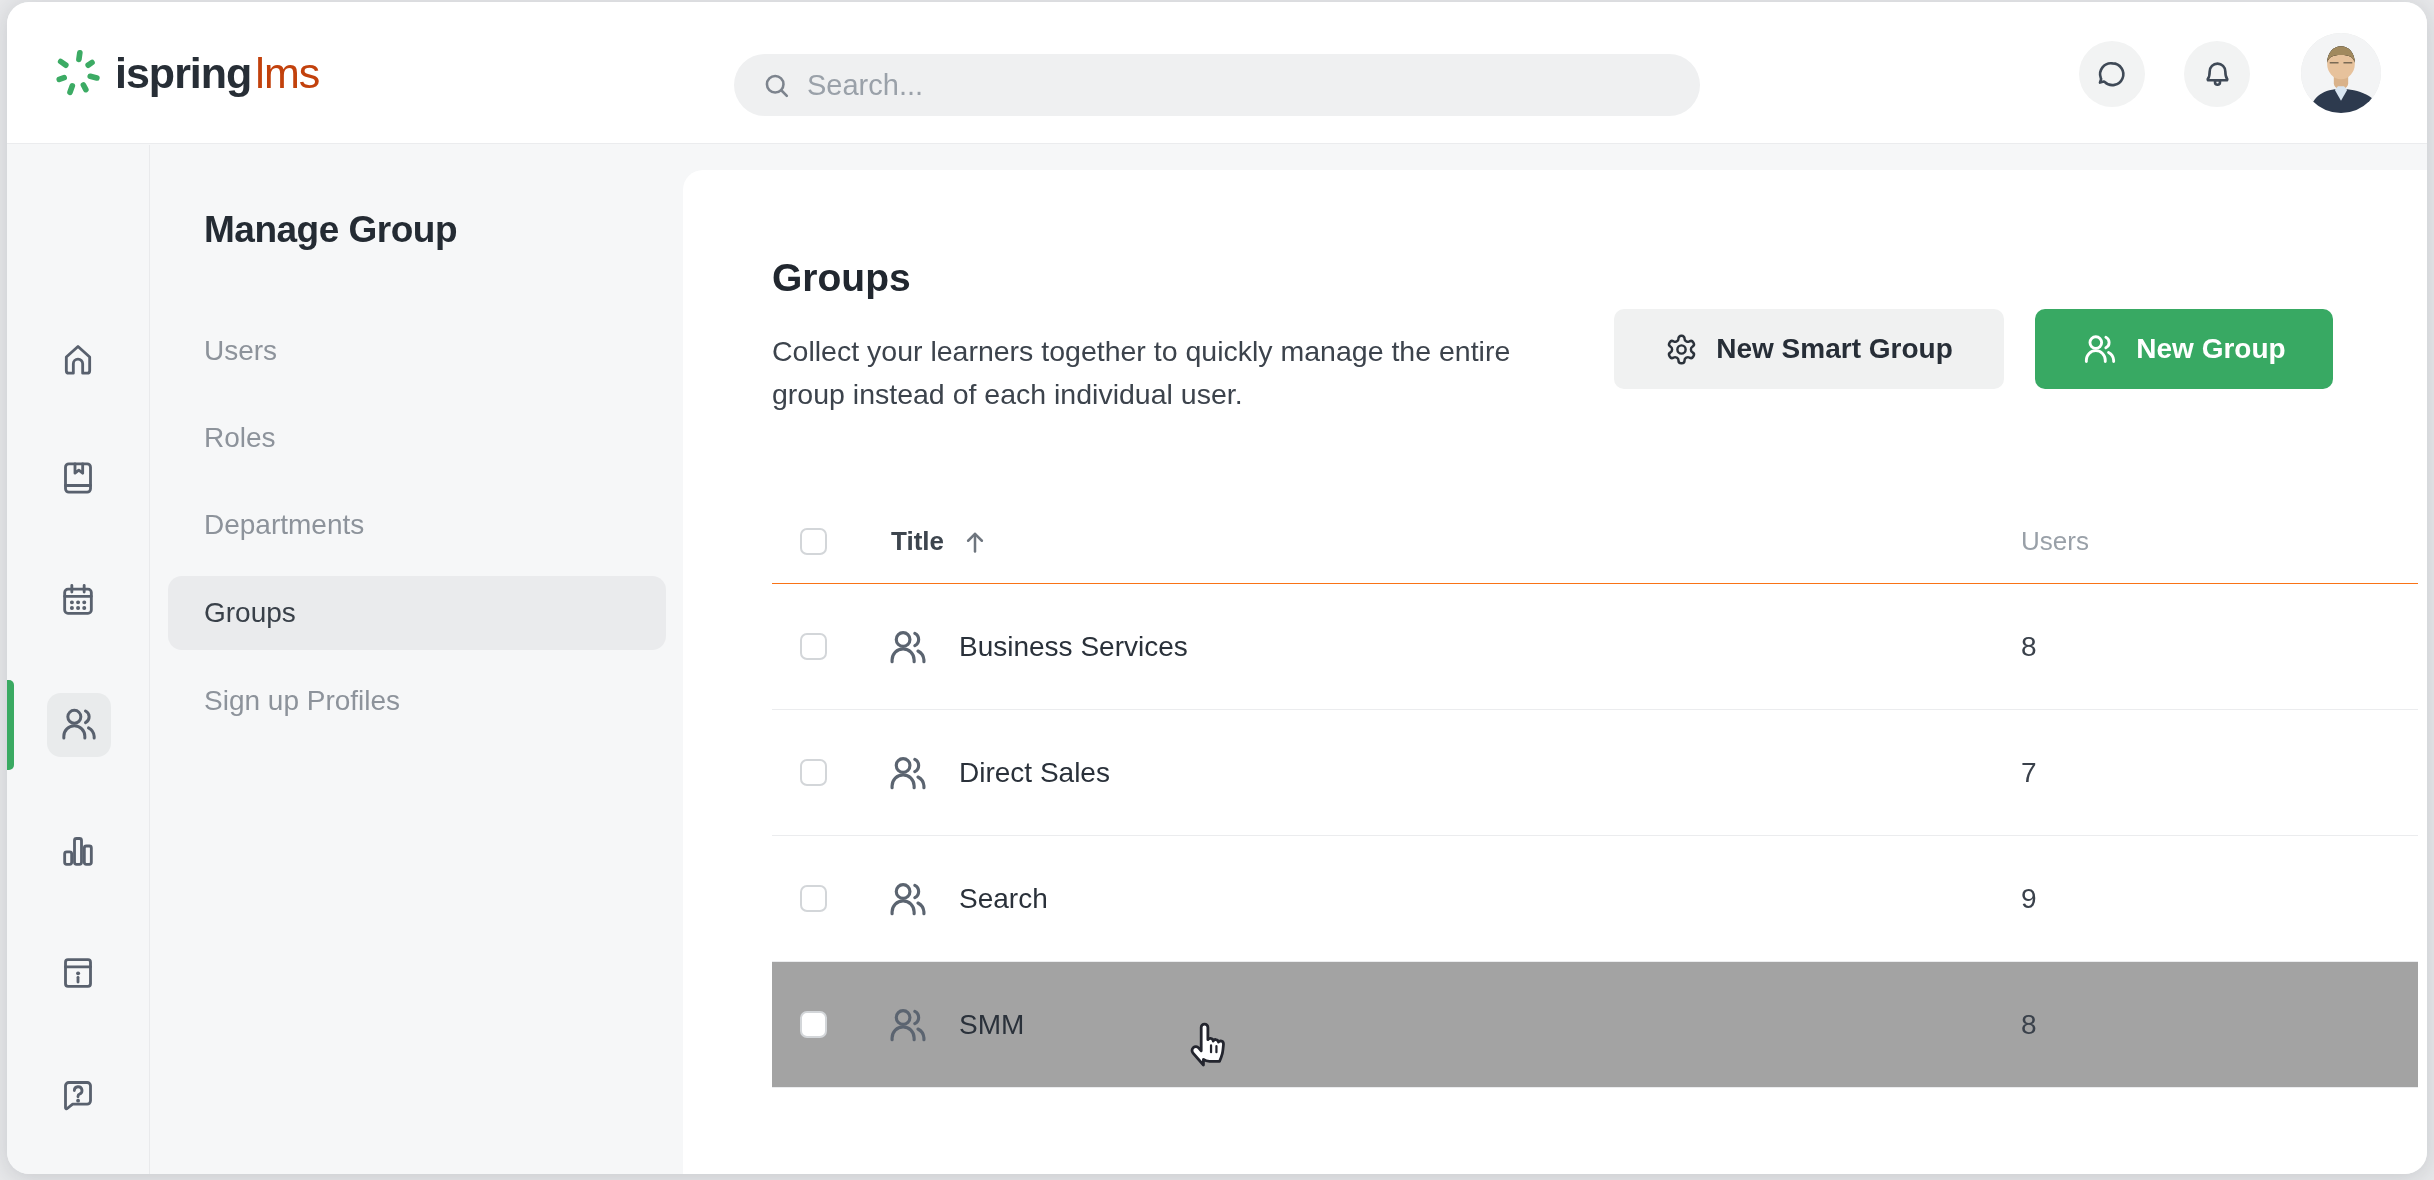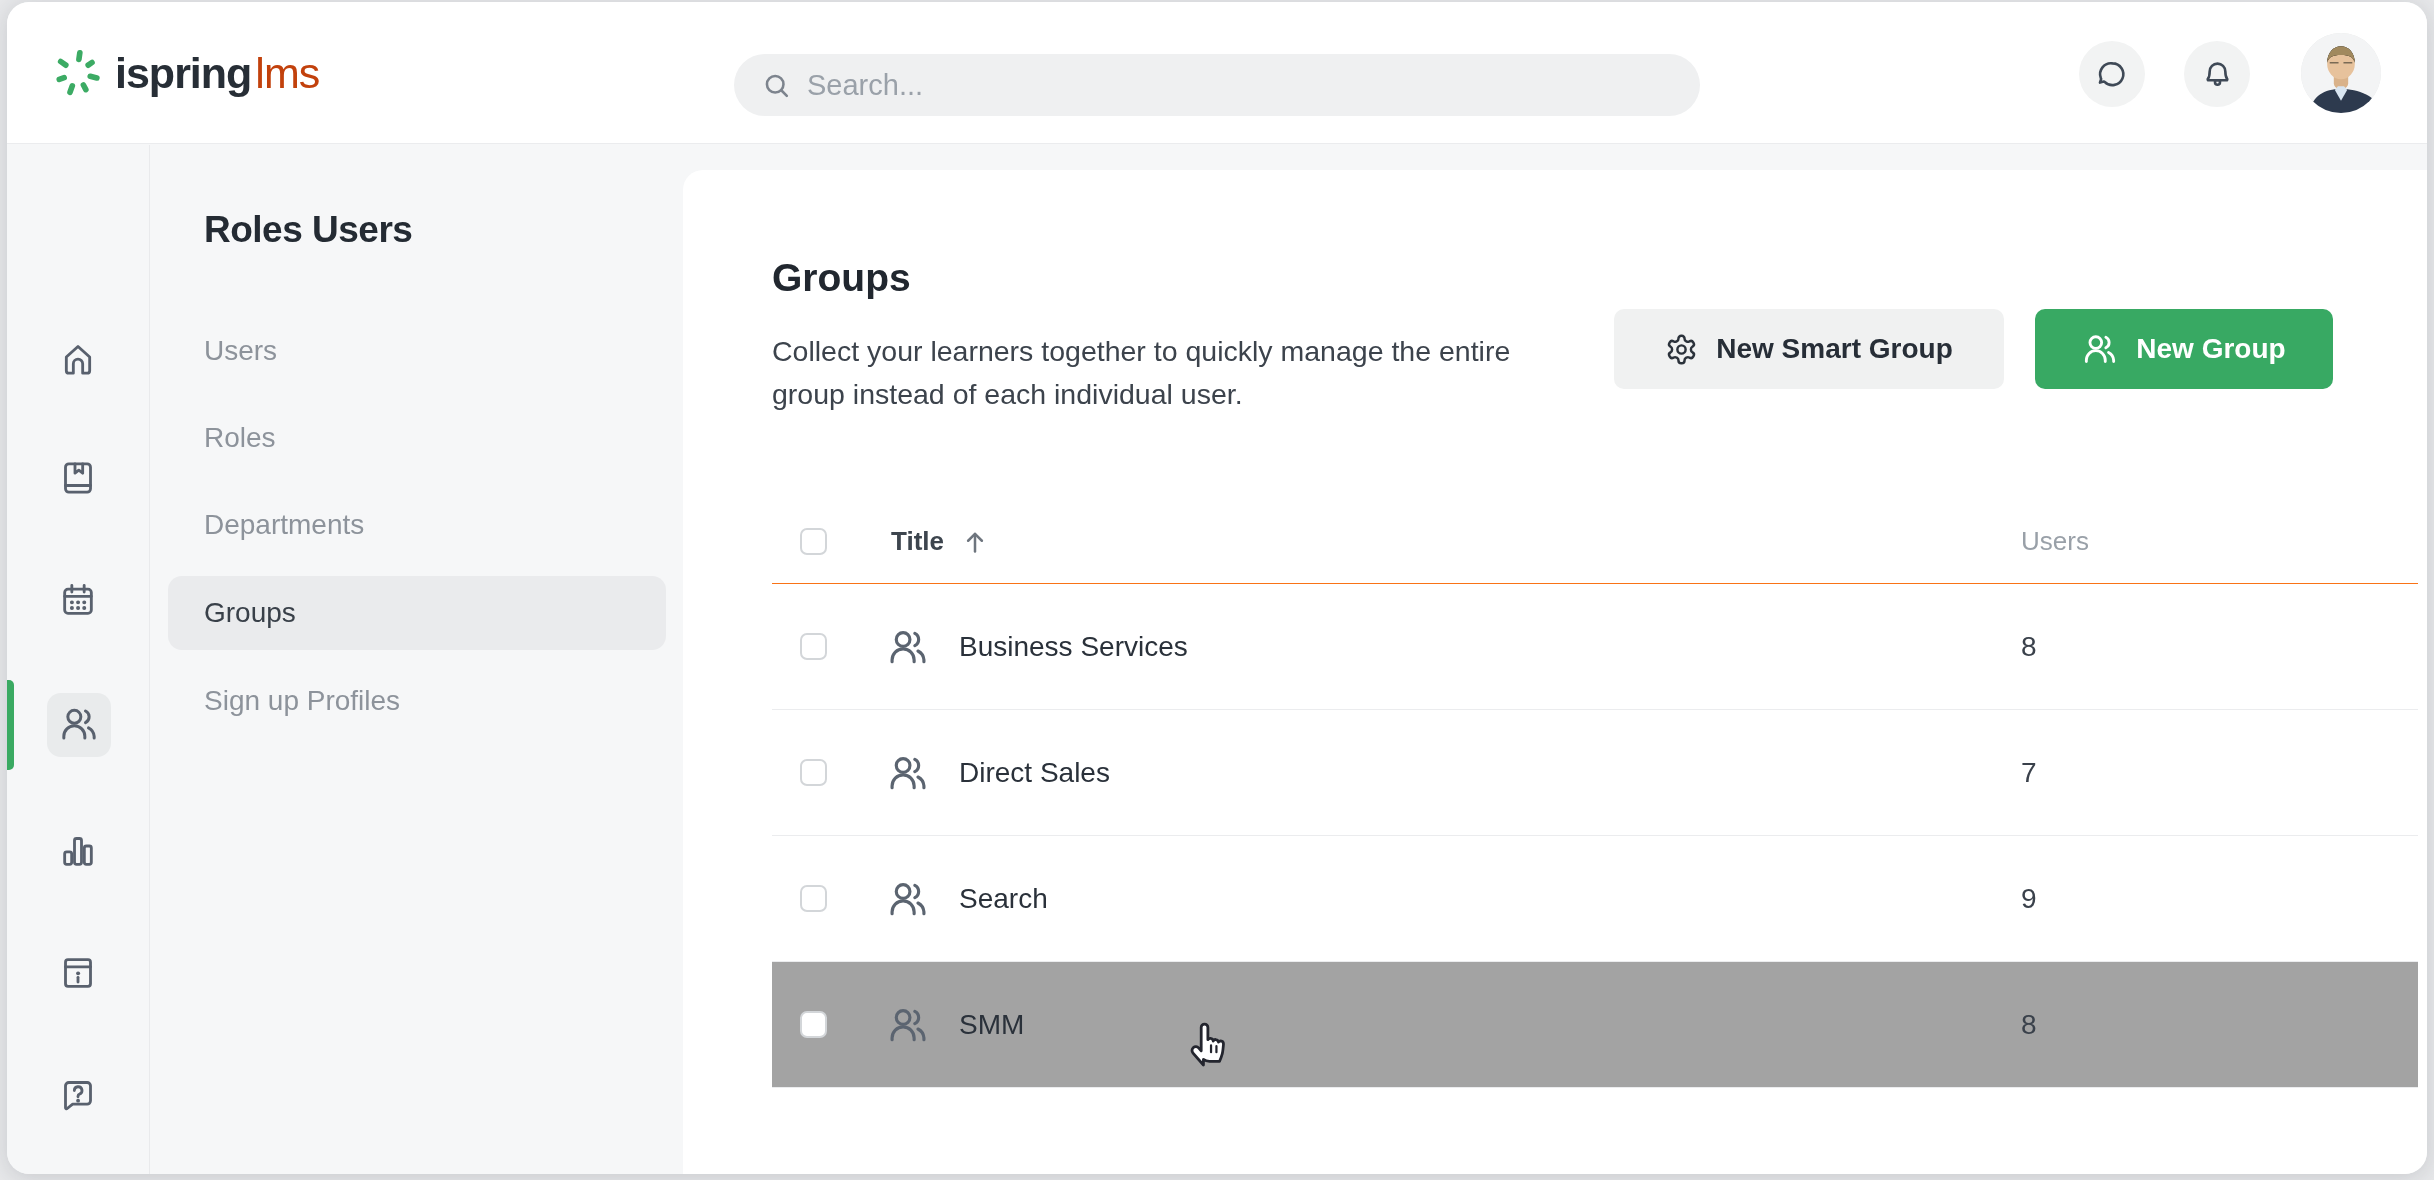--- a/index.html
+++ b/index.html
@@ -247,21 +247,21 @@
           <path d="M6.5 4.5h11A2 2 0 0 1 19.5 6.5v9a2 2 0 0 1-2 2H8.8l-3.3 2.6a.6.6 0 0 1-1-.5V6.5a2 2 0 0 1 2-2z"></path>
           <path d="M9.8 9.3a2.3 2.3 0 1 1 3.1 2.2c-.6.2-.9.6-.9 1.2v.4"></path>
           <path d="M12 15.4h.1" stroke-width="2.2"></path>
         </svg>
       </span>
     </div>
 
   </div>
 
   <div class="panel">
-    <div class="panel-title">Roles Users</div>
+    <div class="panel-title">Manage Group</div>
 
     <div class="panel-item" style="top:169px">
       <span>Users</span>
     </div>
     <div class="panel-item" style="top:256px">
       <span>Roles</span>
     </div>
     <div class="panel-item" style="top:343px">
       <span>Departments</span>
     </div>

